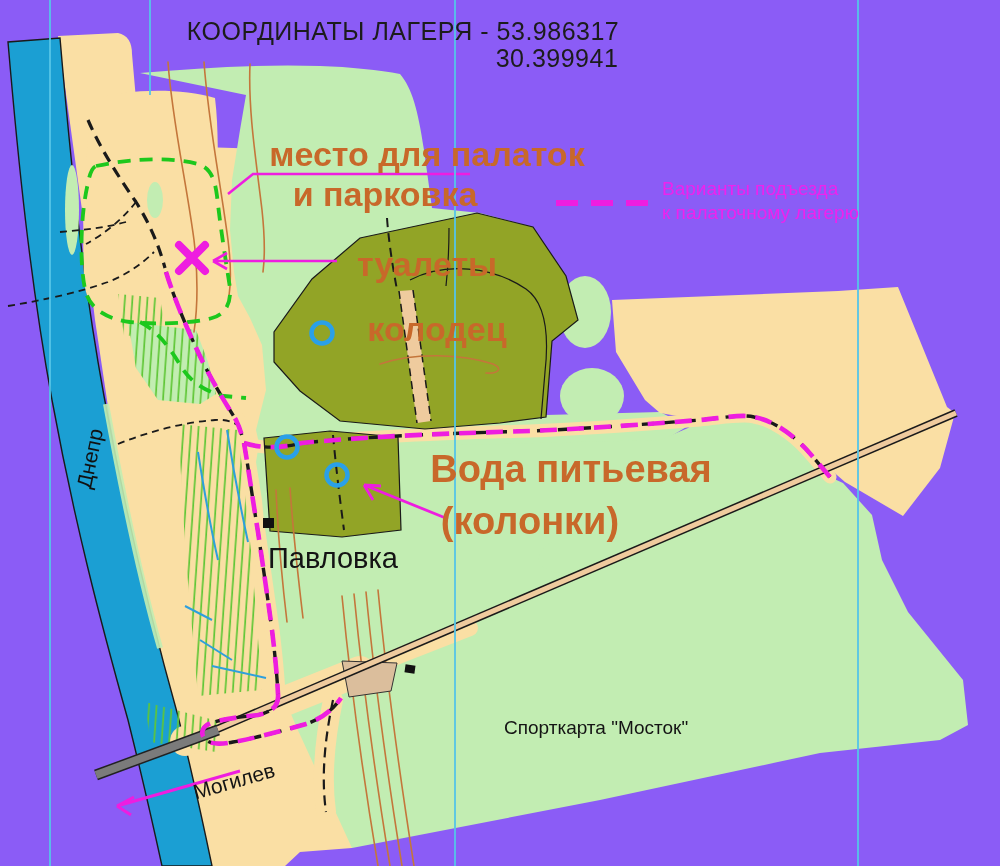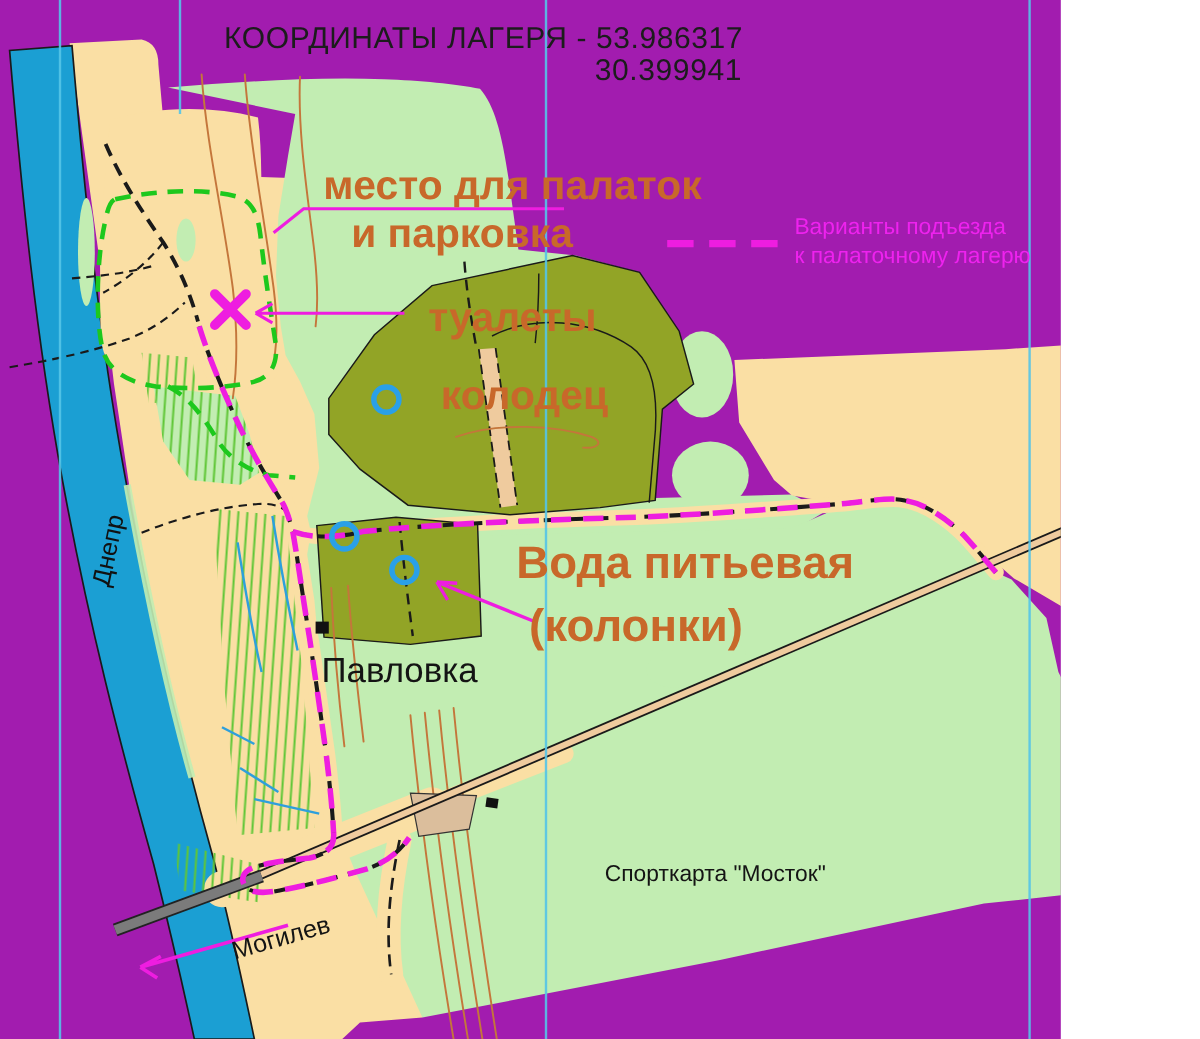--- a/index.html
+++ b/index.html
@@ -1,16 +1,16 @@
 <!DOCTYPE html>
 <html><head>
 <meta charset="utf-8">
 <style>
   html,body{margin:0;padding:0;background:#fff;}
-  #stage{position:relative;width:884px;height:866px;background:#a21caf;overflow:hidden;
+  #stage{position:relative;width:1000px;height:866px;background:#8b5cf6;overflow:hidden;
          font-family:"Liberation Sans",sans-serif;}
   svg{display:block}
   text{font-family:"Liberation Sans",sans-serif;}
   .title-t{font-size:25px;fill:#1c1c1c;letter-spacing:.5px;}
   .orange-t{font-size:34px;font-weight:bold;fill:#c8682a;}
   .orange-big{font-size:38px;font-weight:bold;fill:#c8682a;}
   .magenta-t{font-size:19px;fill:#ee22ee;}
   .black-t{font-size:29px;fill:#141414;}
   .small-t{font-size:19px;fill:#141414;}
   .river-t{font-size:21px;fill:#111;}

